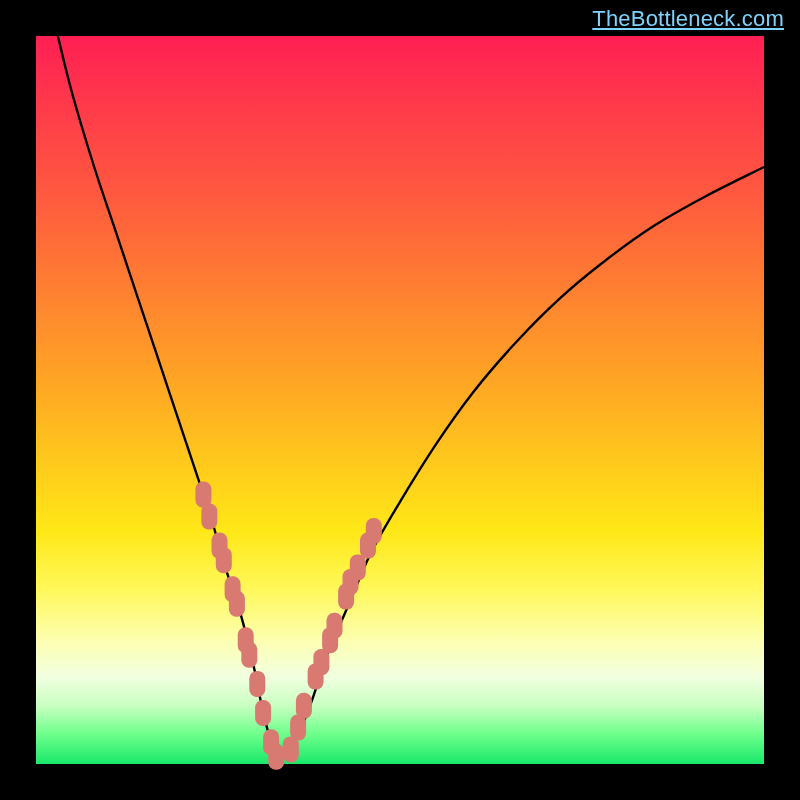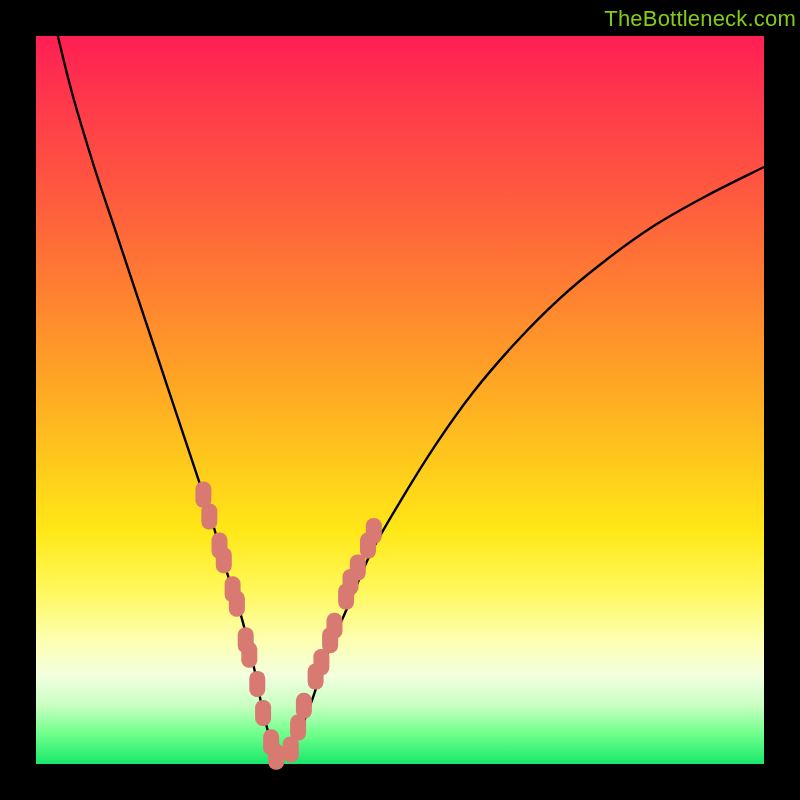--- a/index.html
+++ b/index.html
@@ -36,26 +36,27 @@
       #fdffb0 83%,
       #f2ffe0 88%,
       #c8ffc0 92%,
       #6cff8a 96%,
       #19e86a 100%
     );
   }
   .watermark {
     position: absolute;
     top: 6px;
-    right: 4px;
-    color: #84cc16;
+    right: 16px;
+    color: #7dd3fc;
     font-size: 22px;
     font-weight: 500;
     letter-spacing: 0.2px;
     z-index: 5;
+    text-decoration: underline;
   }
   svg.curve {
     position: absolute;
     left: 0;
     top: 0;
     width: 728px;
     height: 728px;
     overflow: visible;
   }
 </style>

